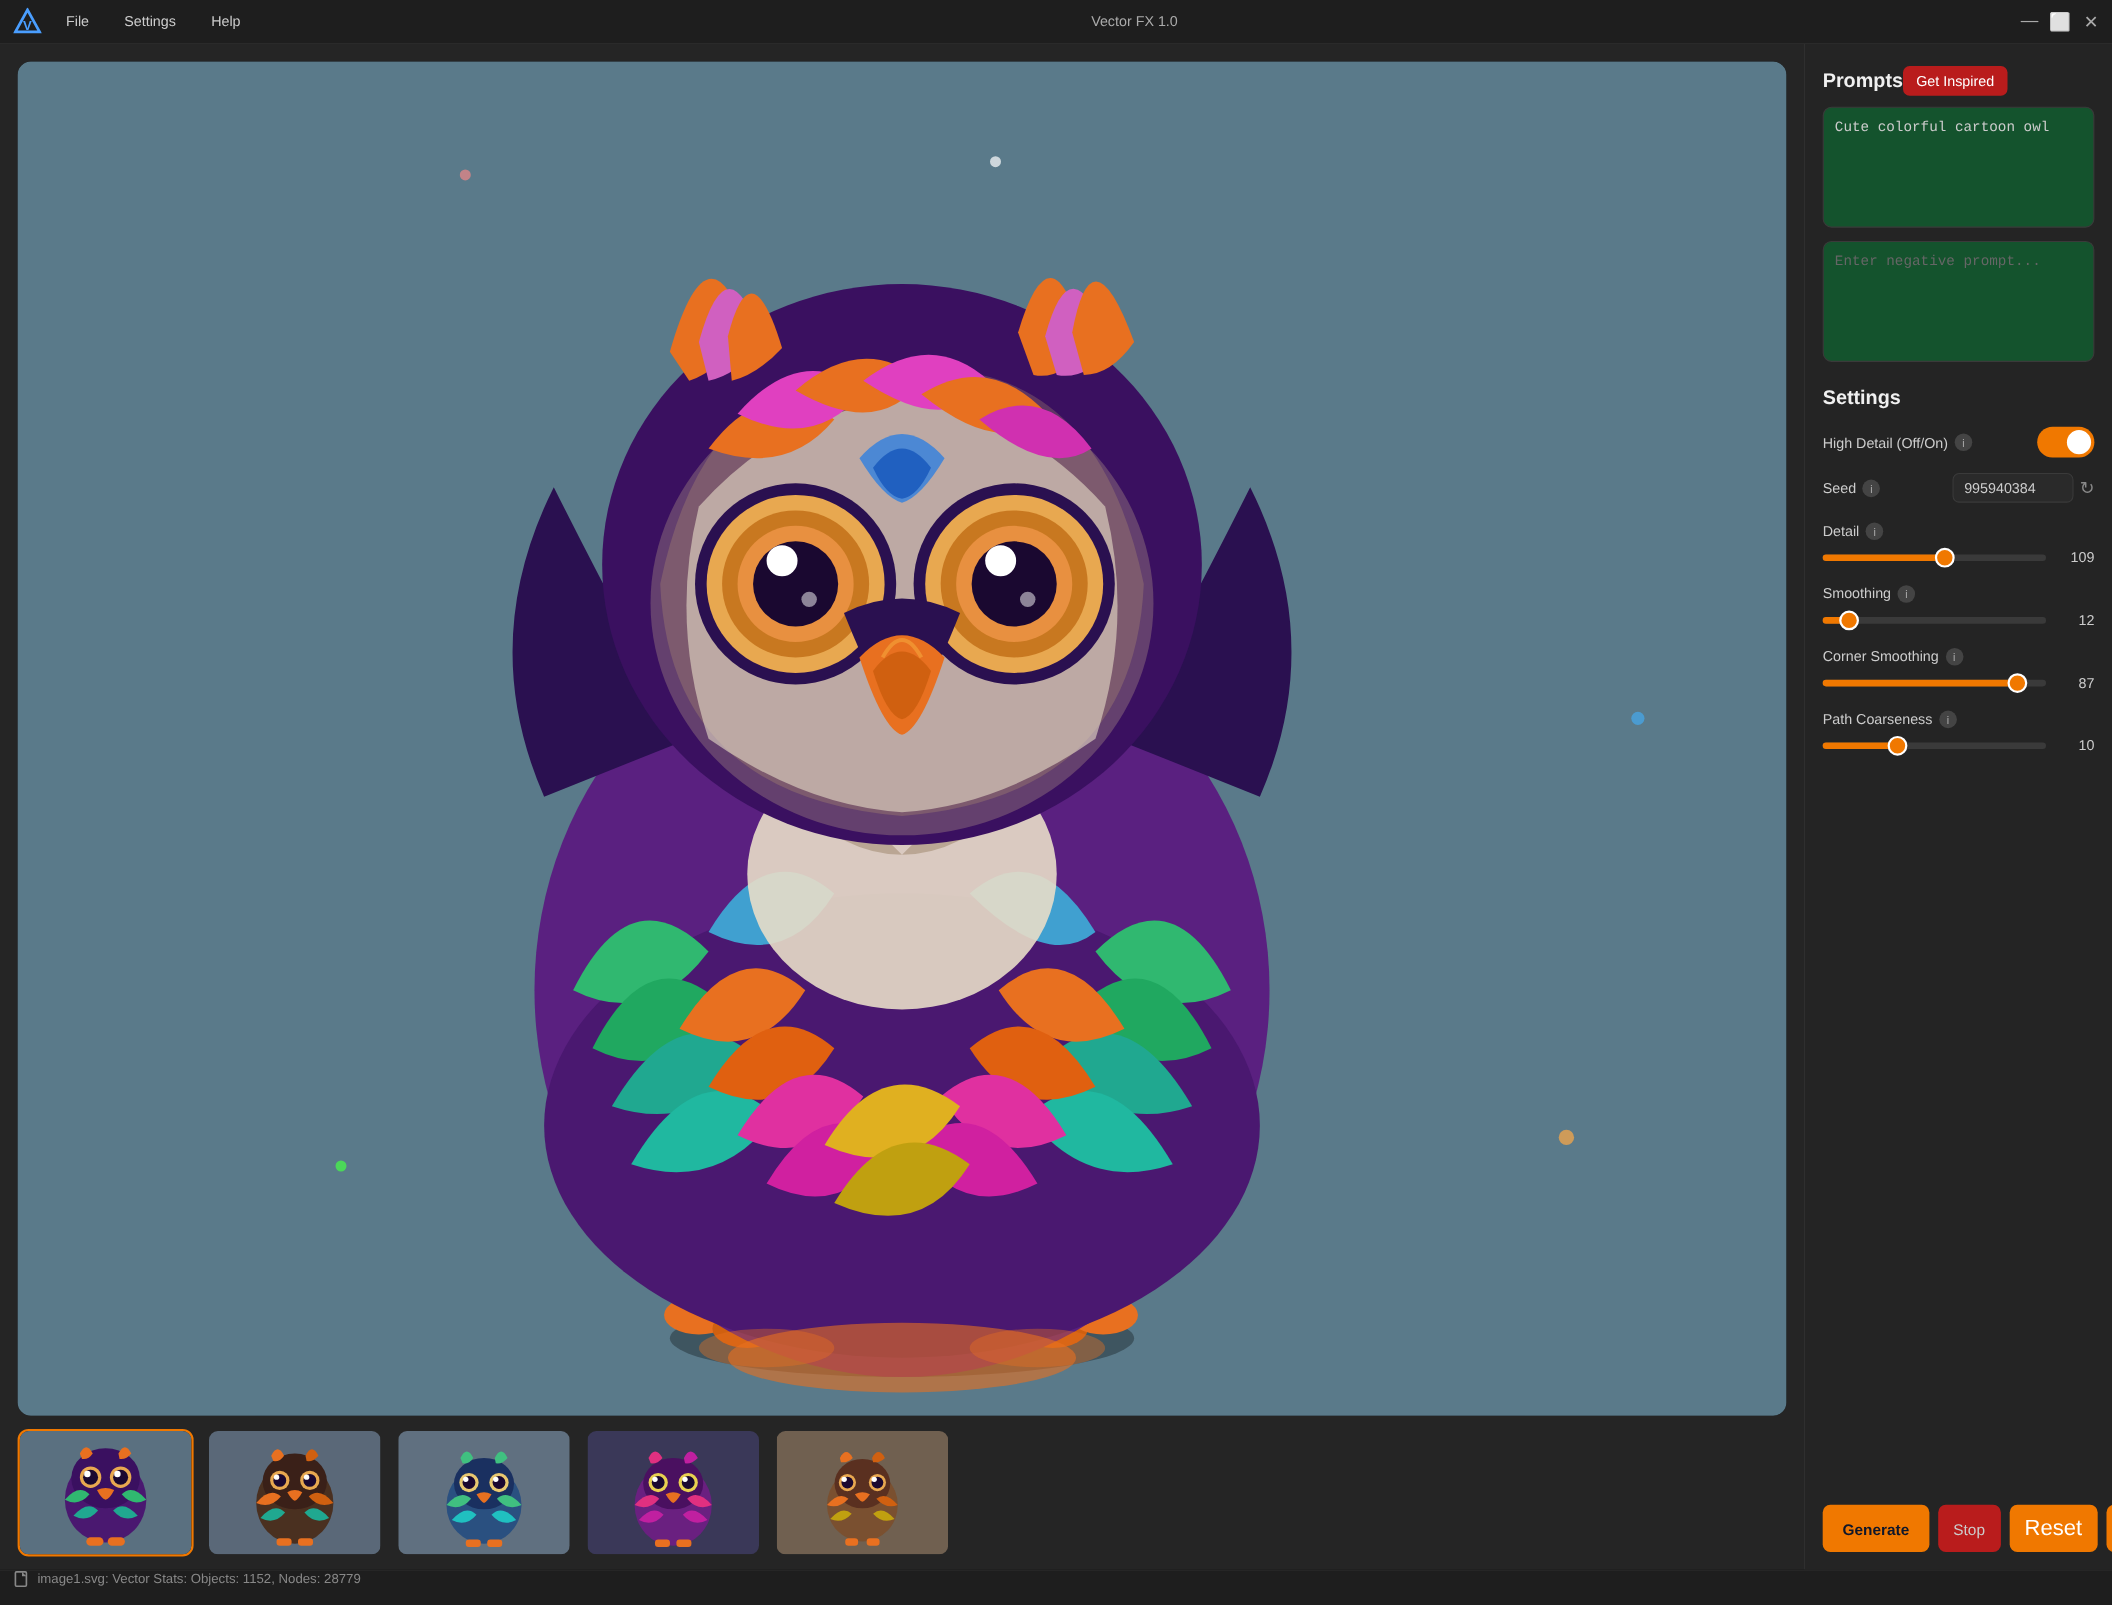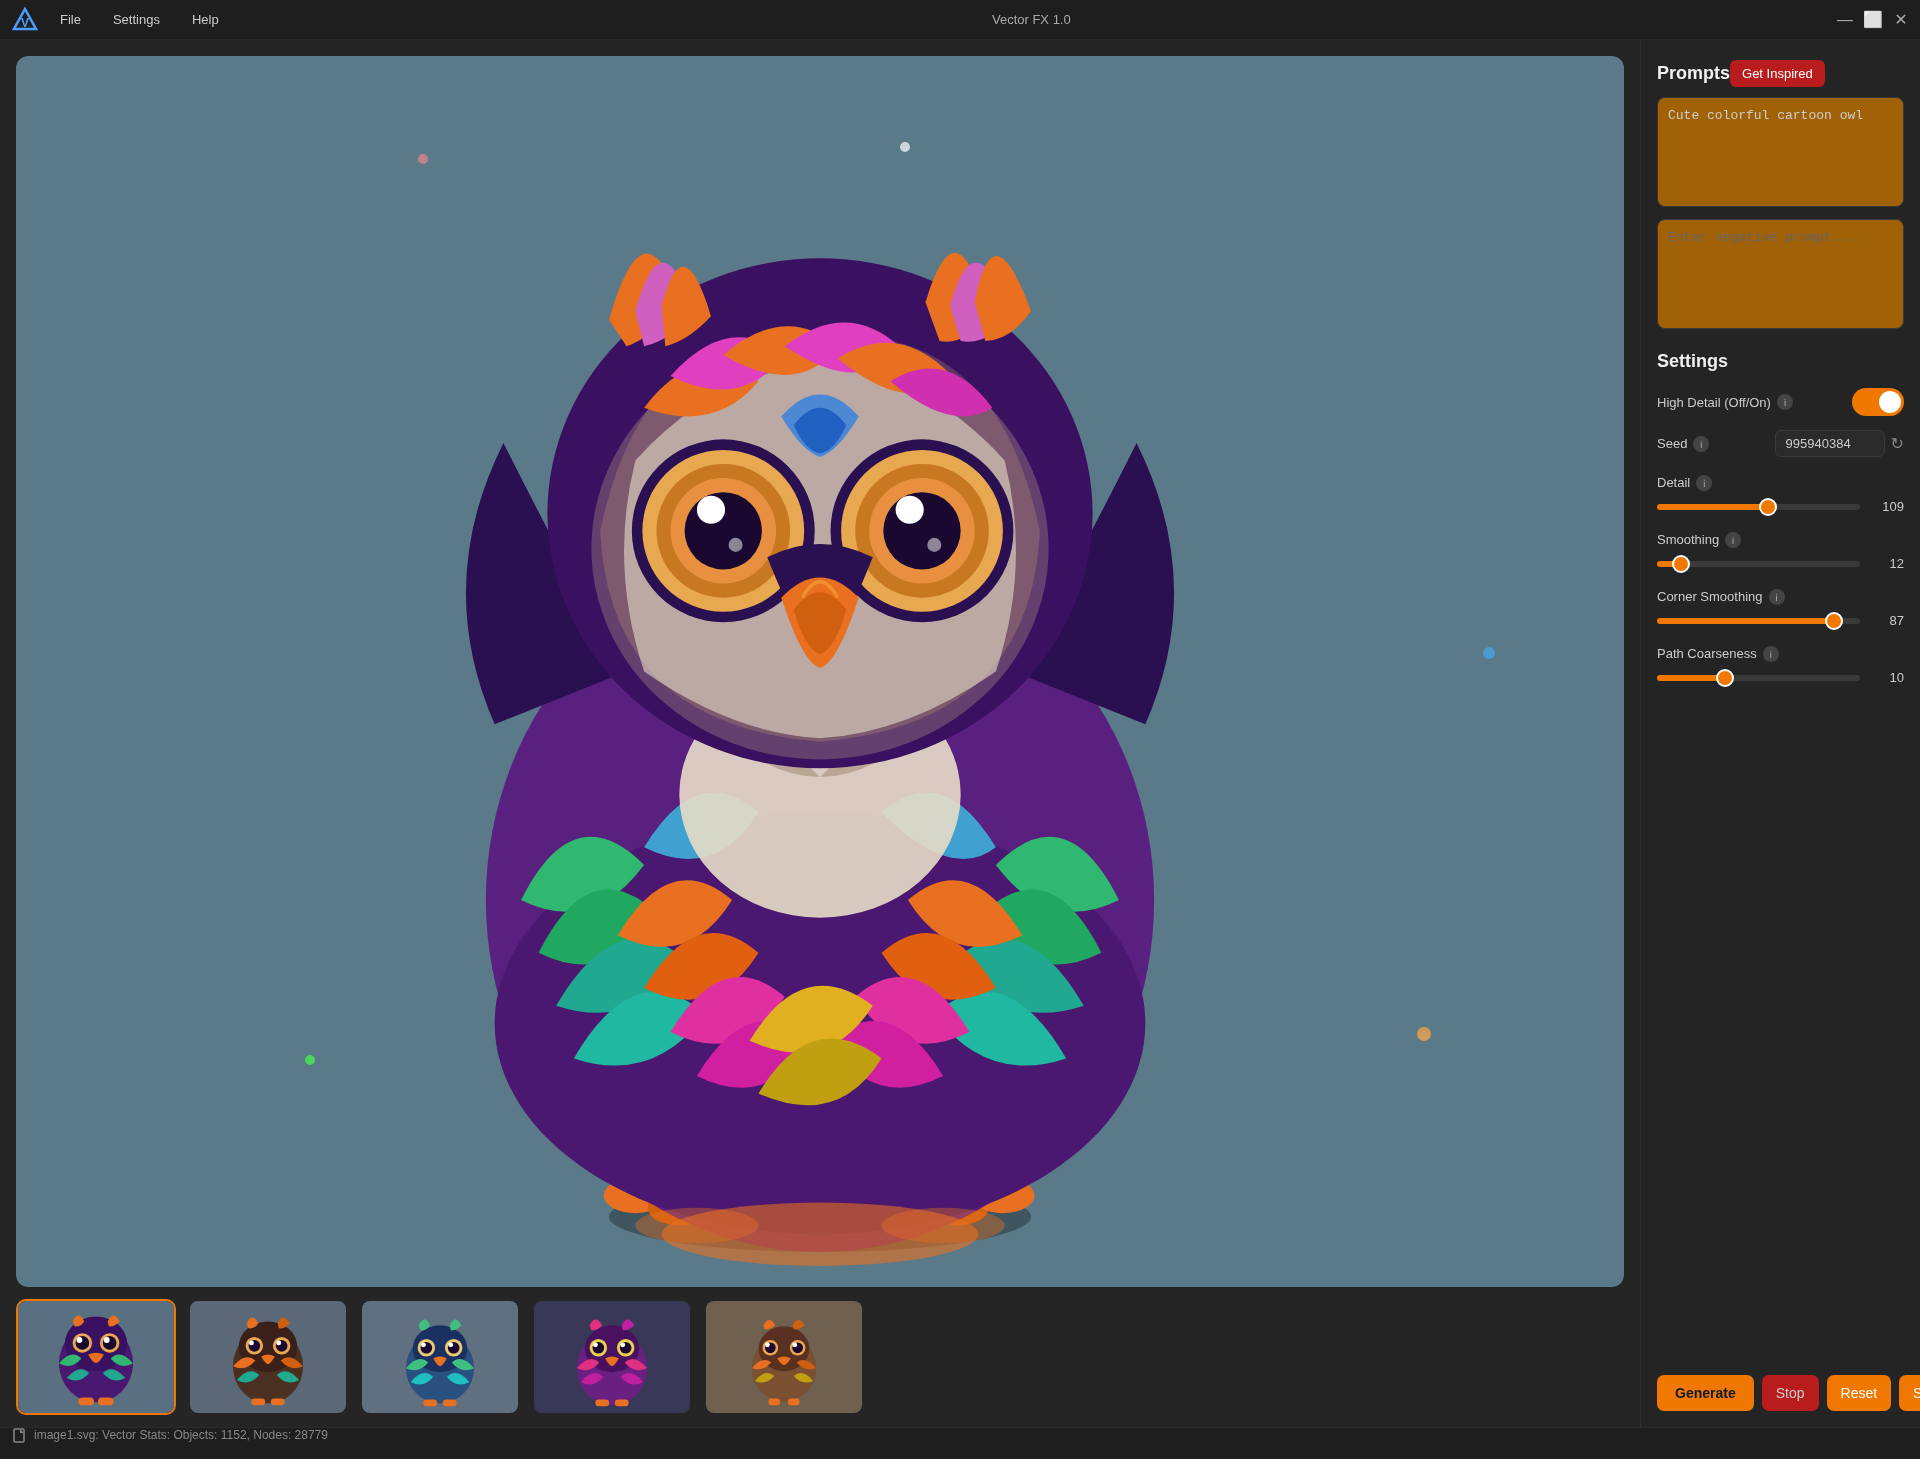--- a/index.html
+++ b/index.html
@@ -149,21 +149,21 @@
       color: #fff;
       border: none;
       border-radius: 6px;
       padding: 6px 12px;
       font-size: 13px;
       cursor: pointer;
       font-weight: 500;
     }
     .prompt-textarea {
       width: 100%;
-      background: #a16207;
+      background: #14532d;
       border: 1px solid #3a3a3a;
       border-radius: 8px;
       color: #ccc;
       font-family: 'Courier New', monospace;
       font-size: 13px;
       padding: 10px;
       resize: none;
       height: 110px;
       margin-bottom: 12px;
       outline: none;
@@ -317,21 +317,21 @@
       padding: 10px 14px;
       font-size: 14px;
       cursor: pointer;
     }
     .btn-reset {
       background: #f07800;
       color: #fff;
       border: none;
       border-radius: 7px;
       padding: 10px 14px;
-      font-size: 14px;
+      font-size: 20px;
       cursor: pointer;
       margin-left: auto;
     }
     .btn-save {
       background: #f07800;
       color: #fff;
       border: none;
       border-radius: 7px;
       padding: 10px 14px;
       font-size: 14px;

